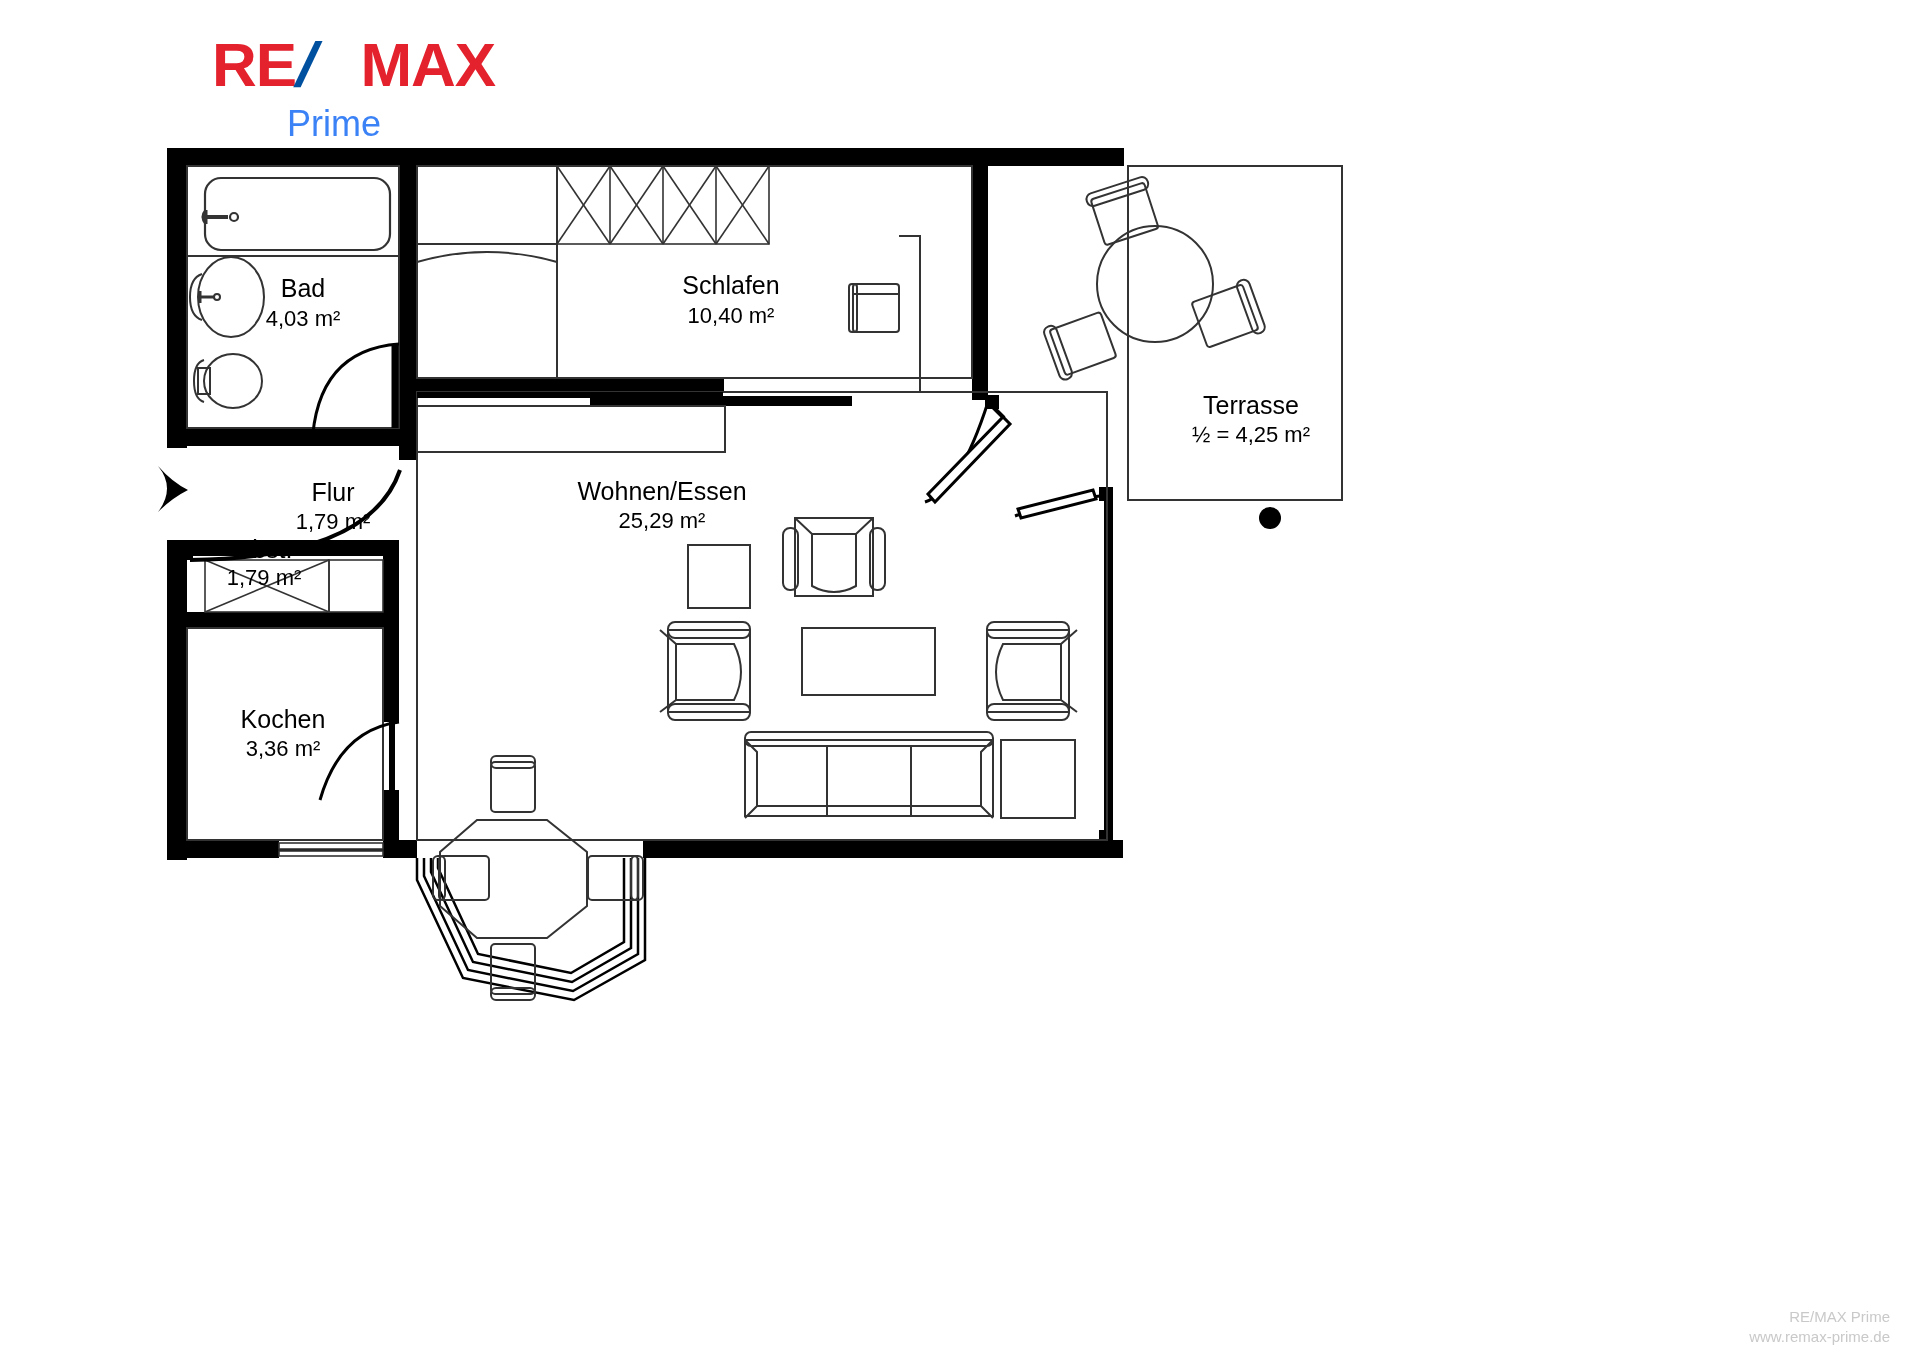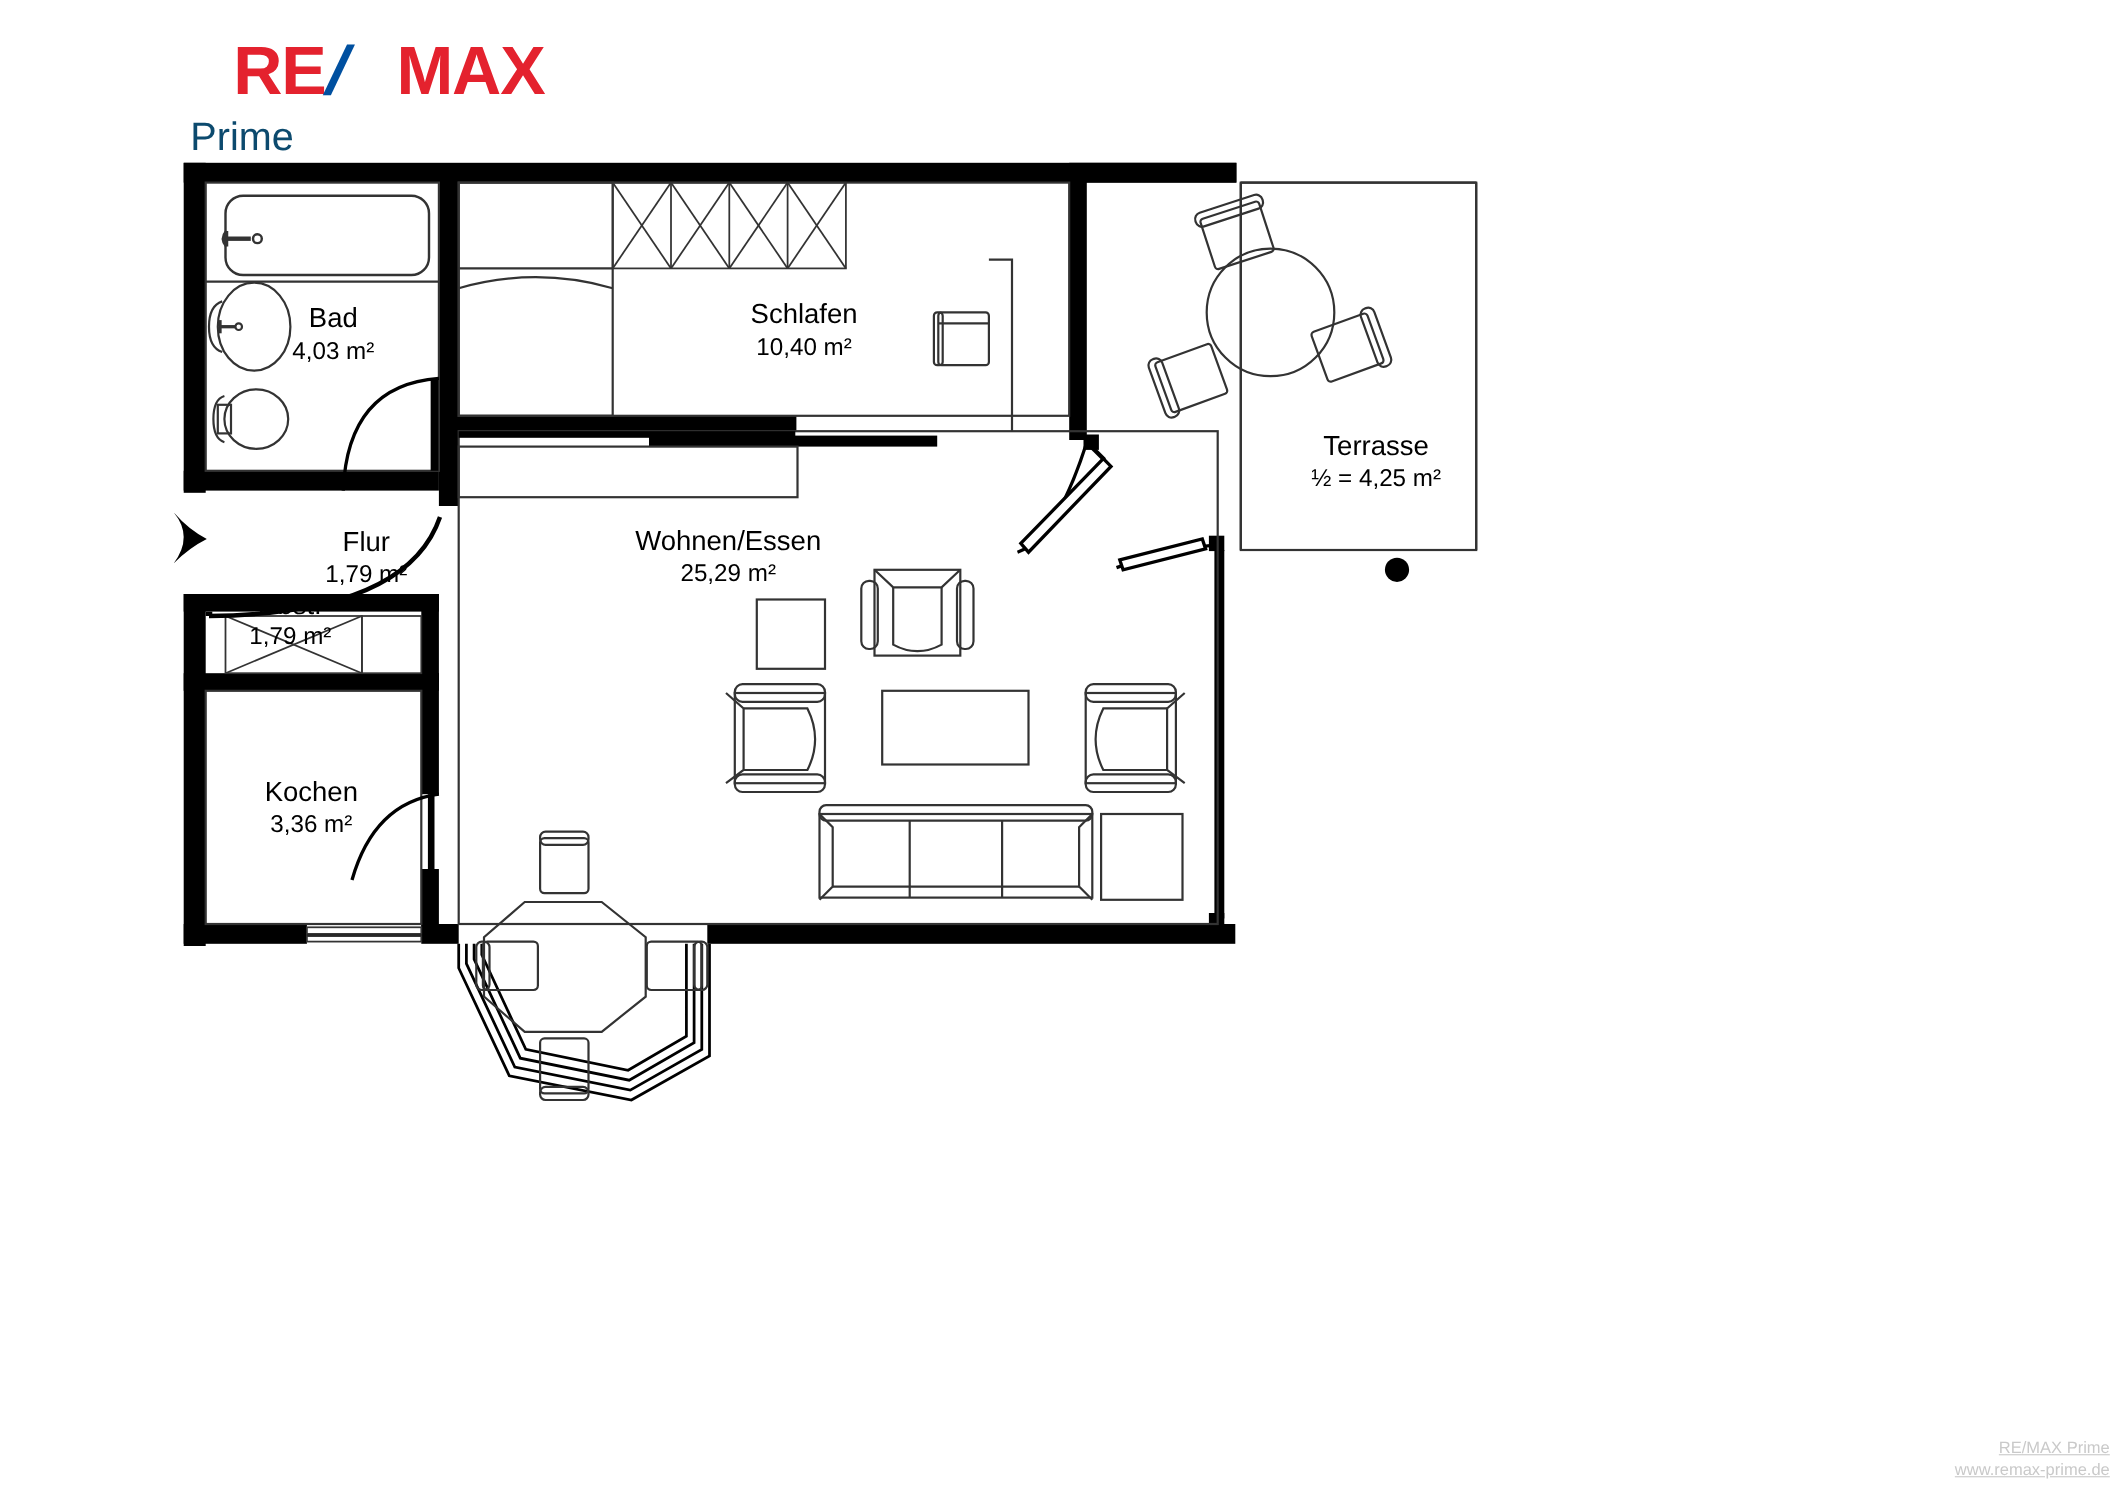--- a/index.html
+++ b/index.html
@@ -2,24 +2,24 @@
 <html><head>
 <meta charset="utf-8">
 <style>
   html,body{margin:0;padding:0;background:#ffffff;}
   body{width:1920px;height:1357px;position:relative;overflow:hidden;
        font-family:"Liberation Sans","DejaVu Sans",sans-serif;color:#000;}
   #logo{position:absolute;left:170px;top:34px;}
   #logo .wordmark{font-size:62px;font-weight:bold;letter-spacing:-1px;line-height:1;}
   #logo .re,#logo .max{color:#e4222e;margin-left:42px;}
   #logo .slash{color:#0050a0;display:inline-block;transform:skewX(-16deg);padding:0 3px;}
-  #logo .brand{font-size:36px;color:#0c4a6e;line-height:1;margin-top:10px;margin-left:3px;}
+  #logo .brand{font-size:36px;color:#3b82f6;line-height:1;margin-top:10px;margin-left:3px;text-align:center;}
   #plan{position:absolute;left:0;top:0;}
-  #footer{position:absolute;right:2px;bottom:10px;text-align:right;
-          font-size:15px;line-height:1.35;color:#c9c9c9;text-decoration:underline;}
+  #footer{position:absolute;right:30px;bottom:10px;text-align:right;
+          font-size:15px;line-height:1.35;color:#c9c9c9;}
   .rmlabel{font-size:25px;}
   .rmarea{font-size:22px;}
   text{font-family:"Liberation Sans","DejaVu Sans",sans-serif;}
 </style>
 </head>
 <body>
 
 <div id="logo">
   <div class="wordmark">
     <span class="re">RE</span><span class="slash">/</span><span class="max">MAX</span>

